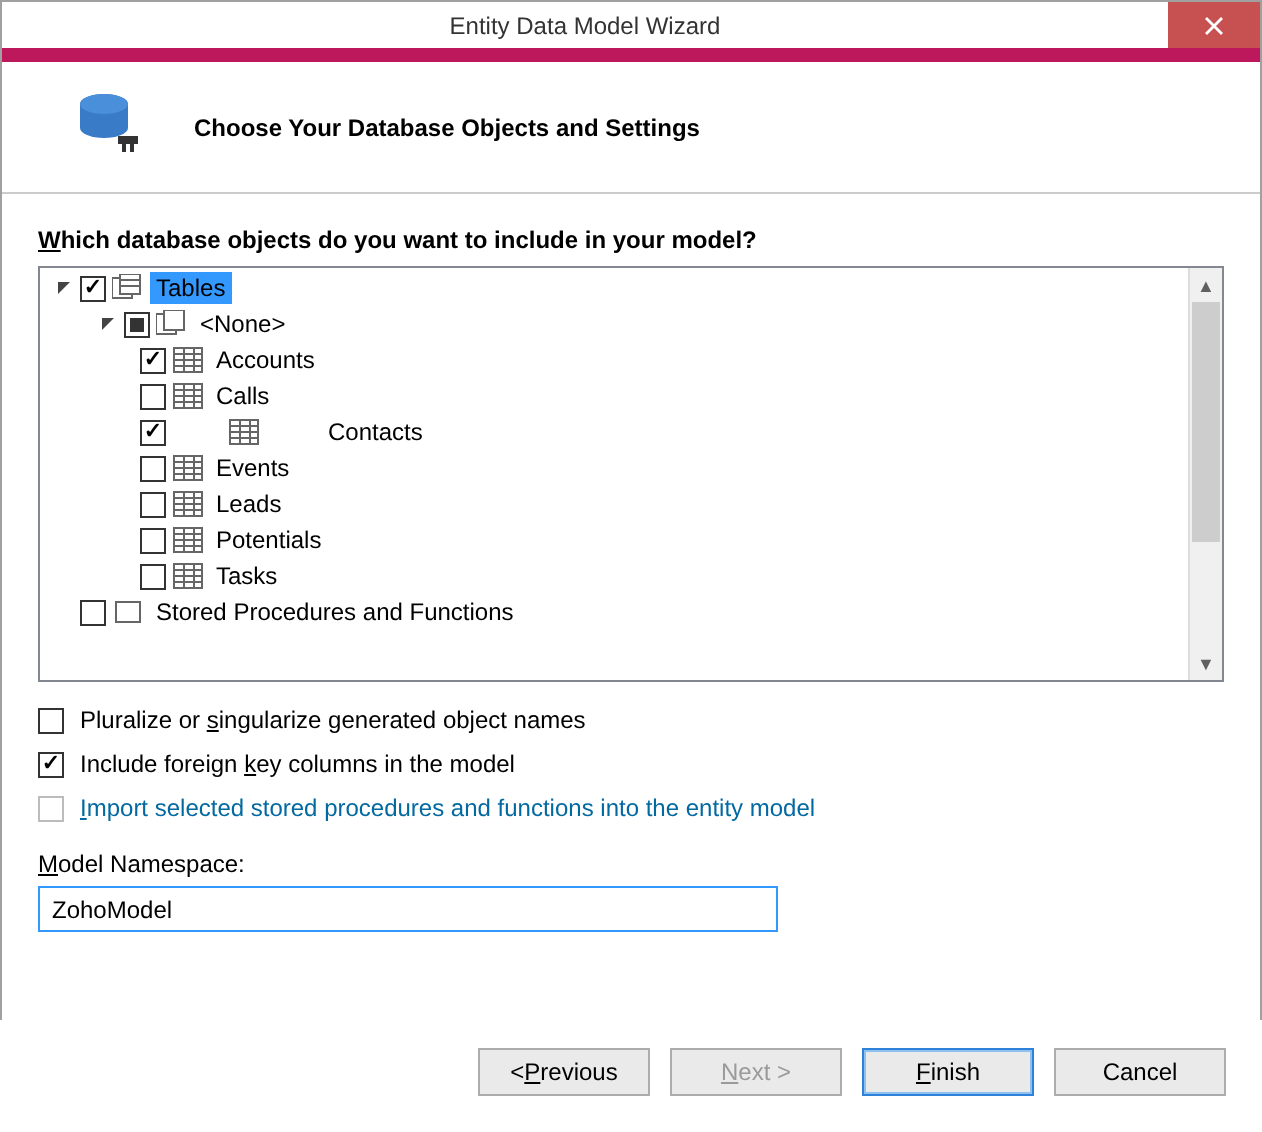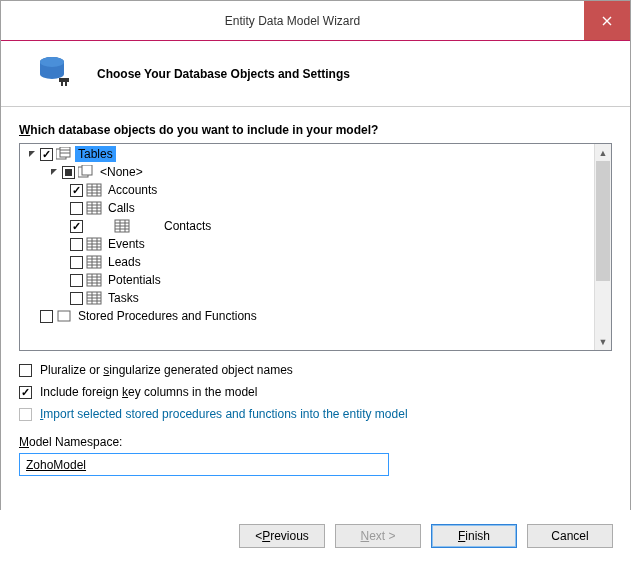--- a/index.html
+++ b/index.html
@@ -9,23 +9,23 @@
     font-size: 12px;
     background: #fff;
     color: #000;
     width: 631px;
     height: 566px;
     overflow: hidden;
     border: 1px solid #a0a0a0;
   }
   
   .titlebar {
-    height: 40px;
-    background: #fff;
-    border-bottom: 1px solid #be185d;
+    height: 30px;
+    background: #fff;
+    border-bottom: 7px solid #be185d;
     display: flex;
     align-items: center;
     position: relative;
   }
   .titlebar .title {
     flex: 1;
     text-align: center;
     font-size: 12px;
     color: #333;
   }
@@ -154,21 +154,20 @@
   .ns-label { margin-top: 10px; }
   .ns-input {
     width: 370px;
     height: 23px;
     border: 1px solid #3399ff;
     padding: 2px 6px;
     font-family: inherit;
     font-size: 12px;
     outline: none;
     margin-top: 4px;
-    text-decoration: underline;
   }
   
   .footer {
     position: absolute;
     left: 0; right: 0; bottom: 0;
     padding: 14px 18px 18px 18px;
     display: flex;
     justify-content: flex-end;
     gap: 10px;
     background: #fff;

